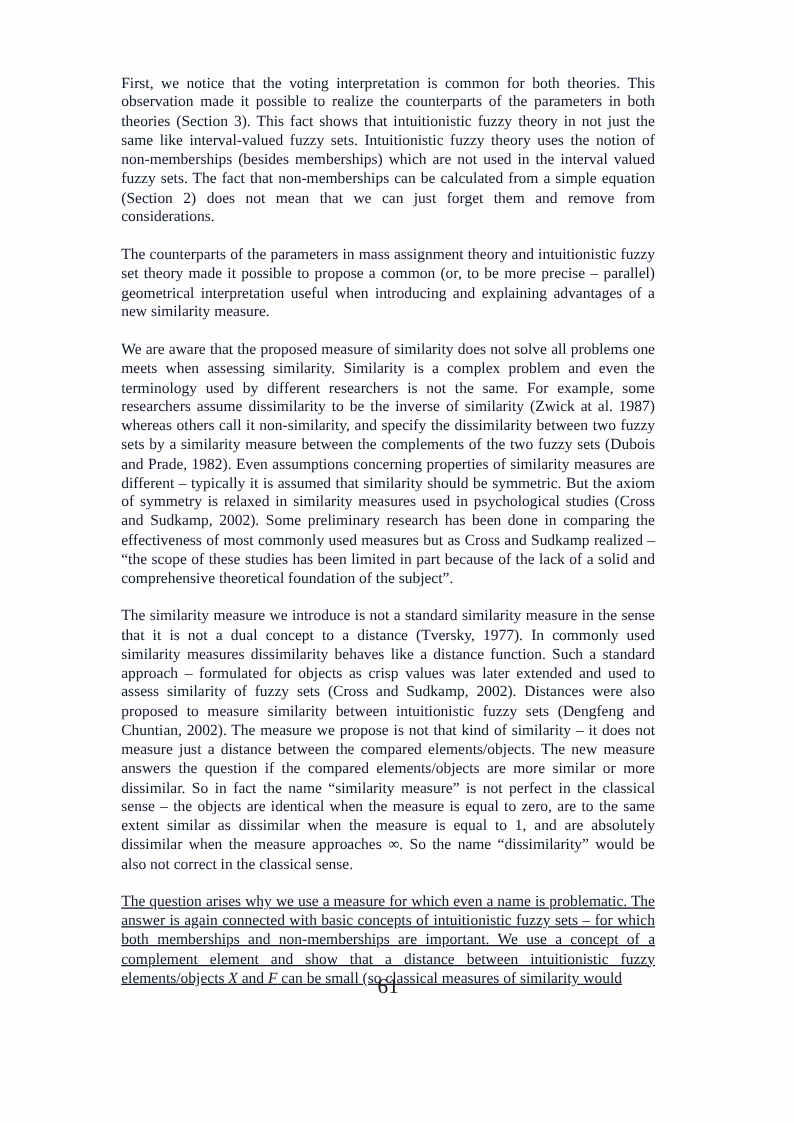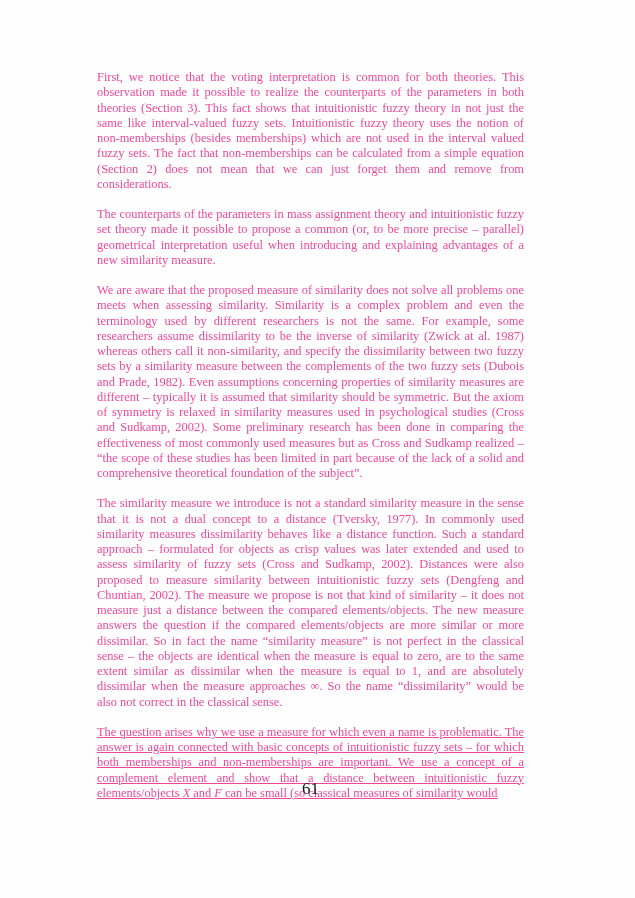--- a/index.html
+++ b/index.html
@@ -15,24 +15,23 @@
     overflow: hidden;
   }
   .text-block {
     position: absolute;
     left: 97px;
     top: 59px;
     width: 427px;
     font-family: "Liberation Serif", "DejaVu Serif", serif;
     font-size: 12.4px;
     line-height: 15.25px;
-    color: #ec4899;
+    color: #0f172a;
     text-align: justify;
     text-justify: inter-word;
-    margin-top: 11px;
   }
   .para {
     margin: 0 0 15px 0;
     padding: 0;
   }
   .para:last-child {
     margin-bottom: 0;
     text-decoration: underline;
   }
   .math-var {

